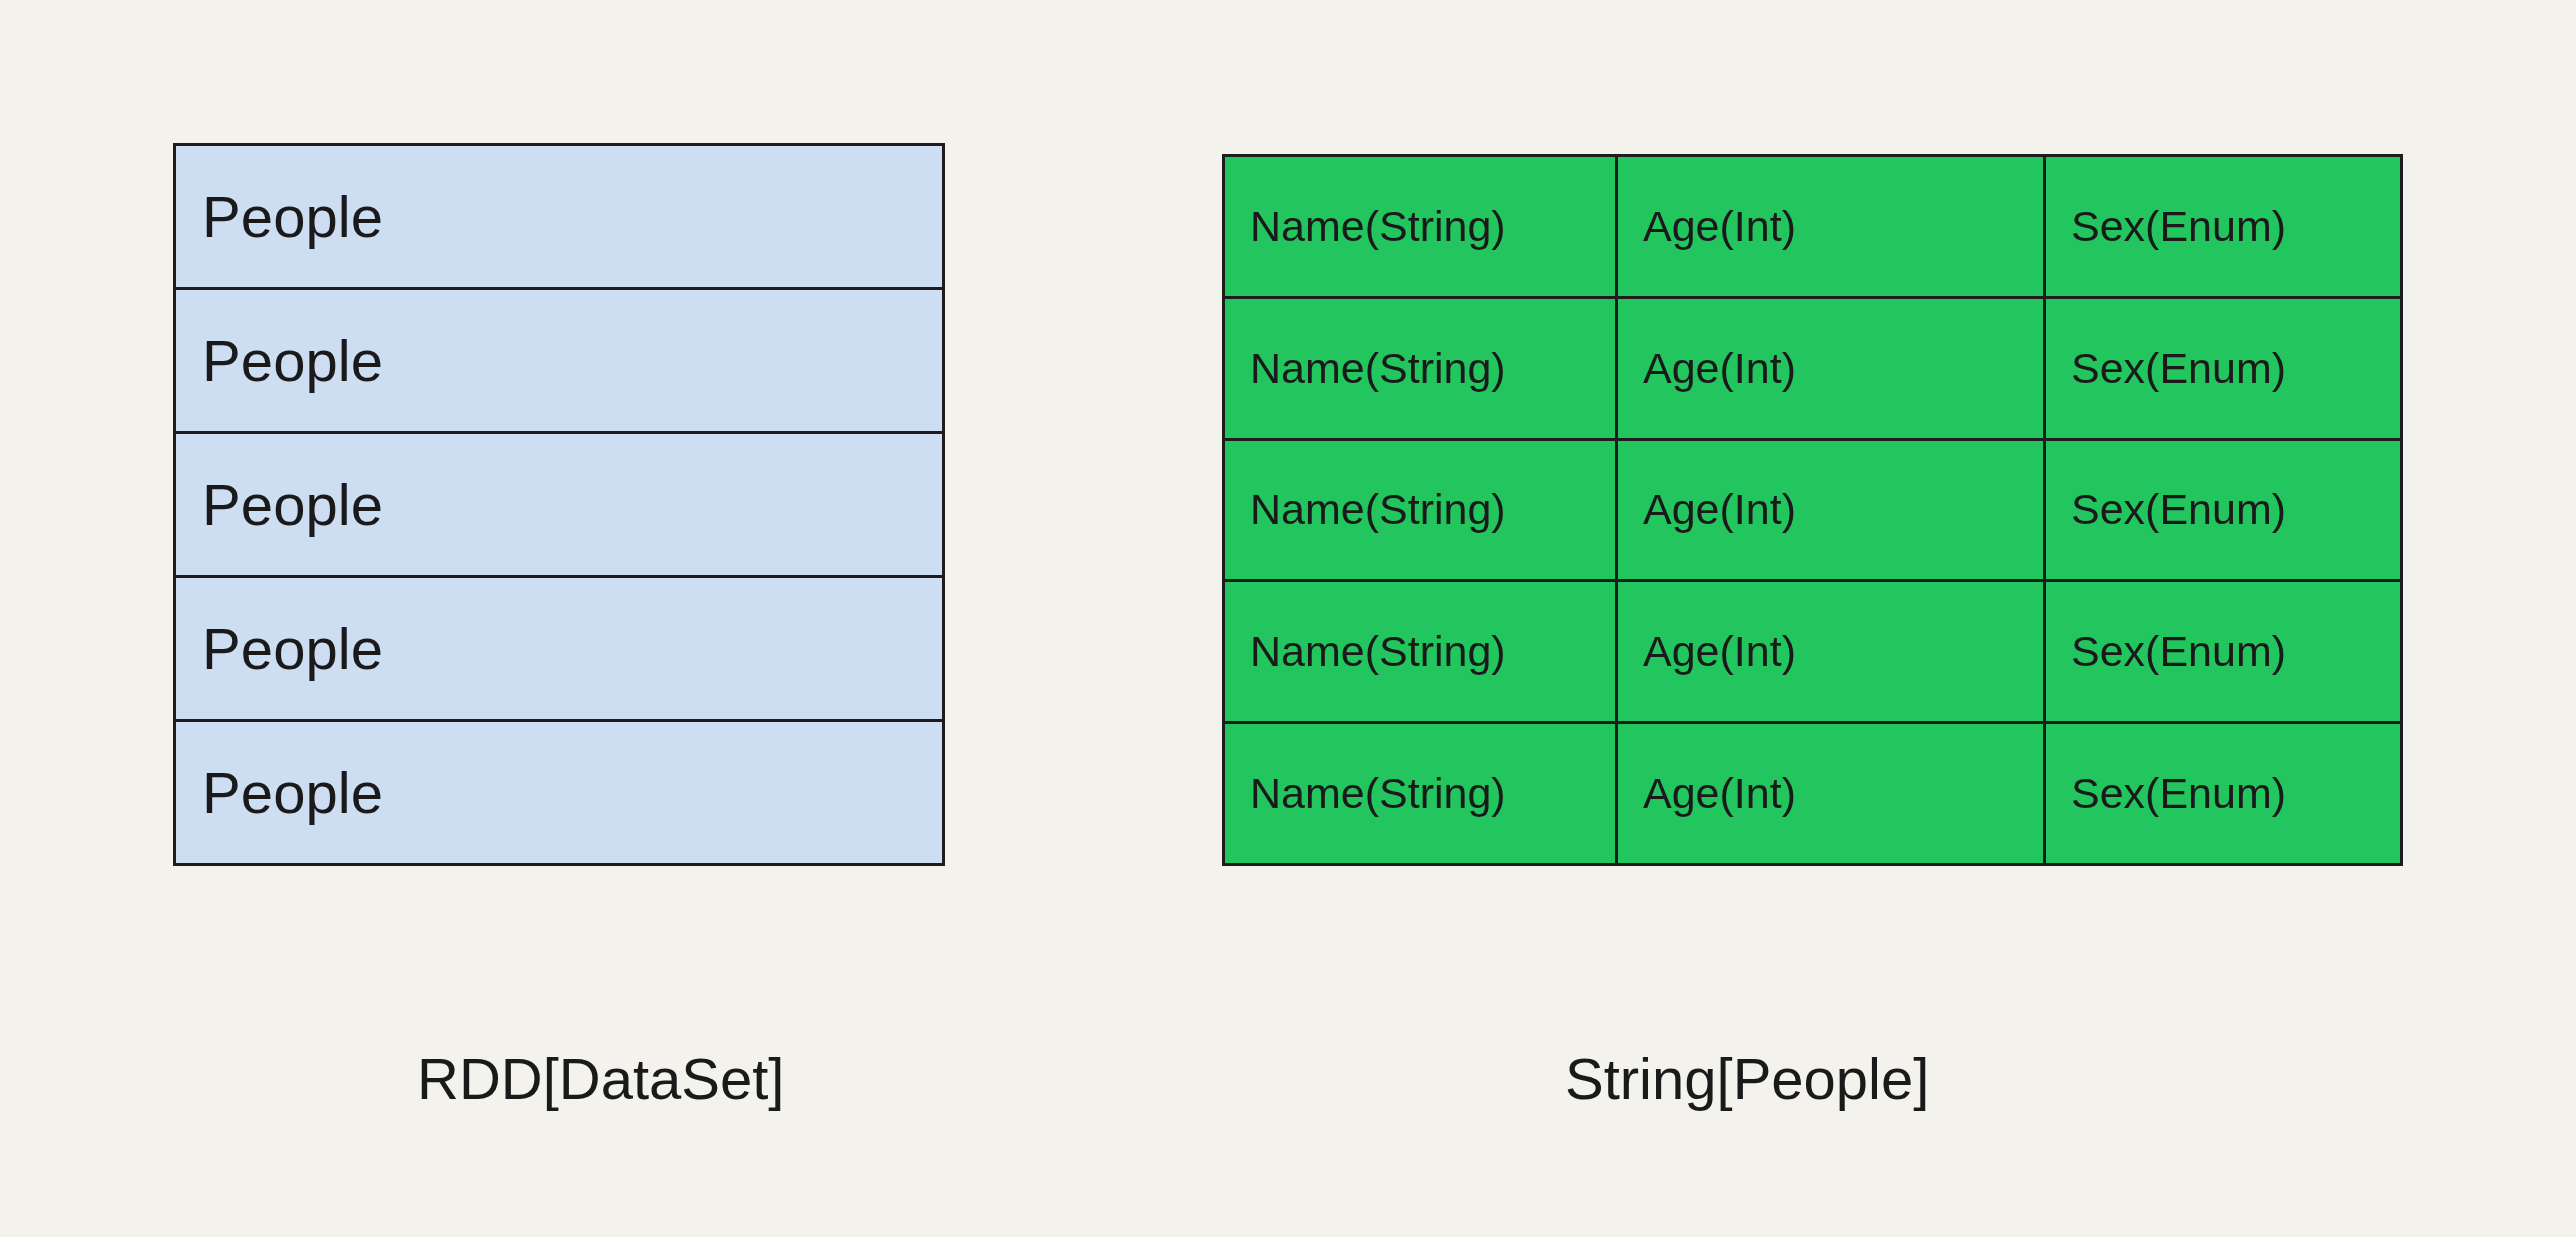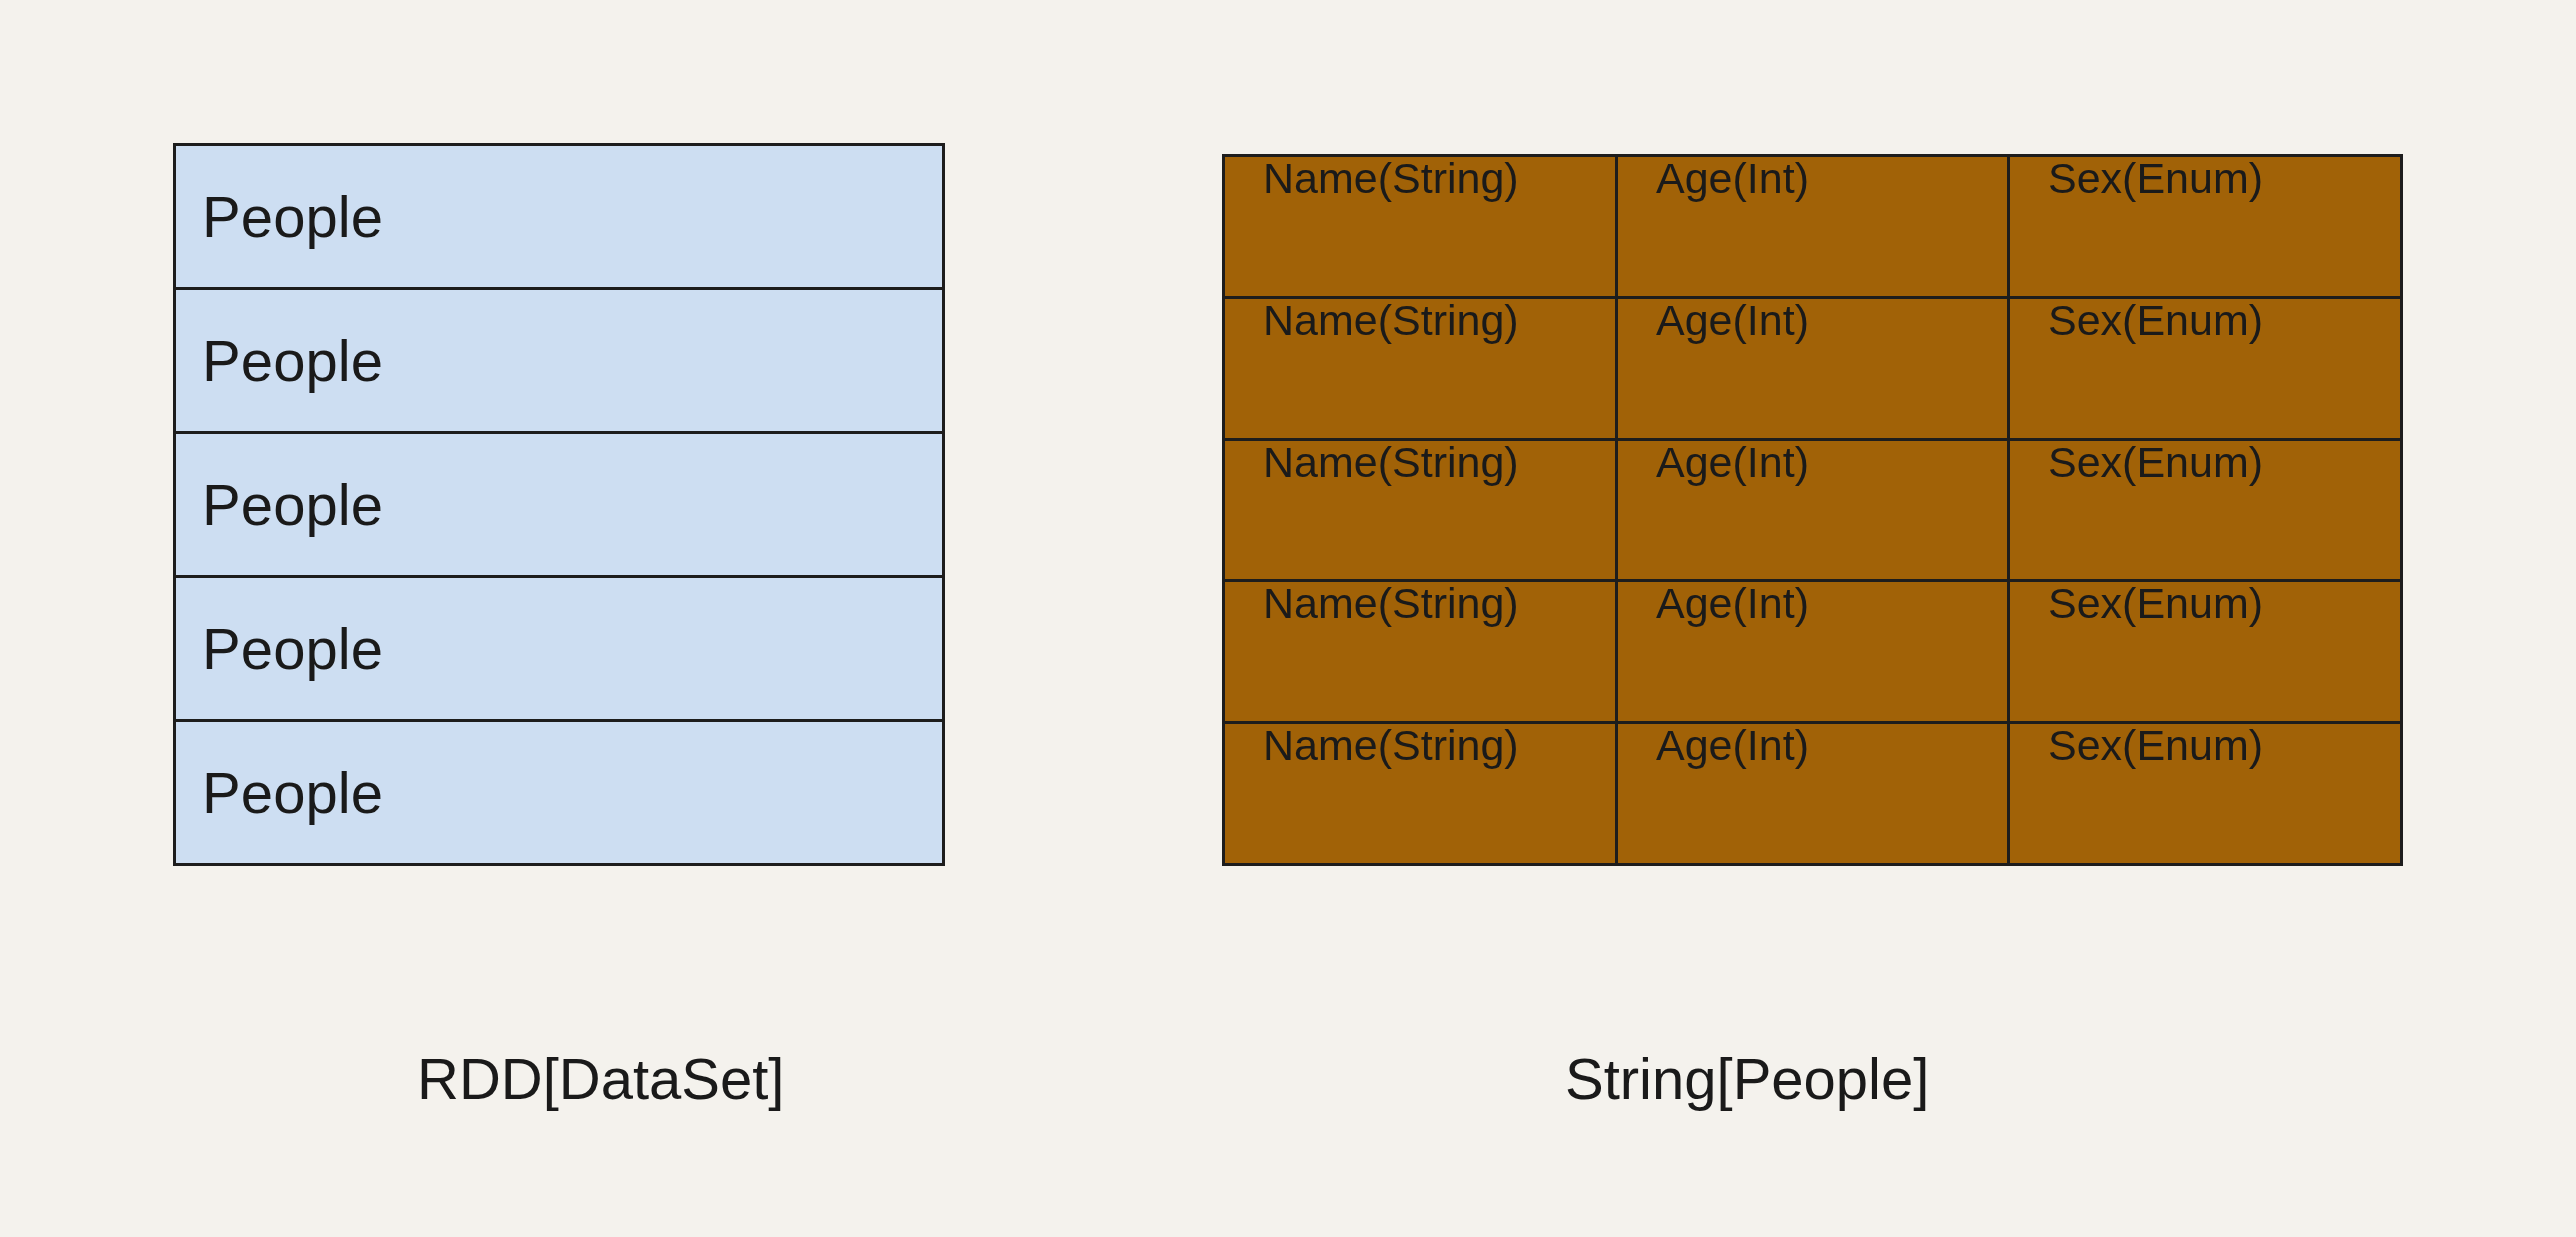--- a/index.html
+++ b/index.html
@@ -75,30 +75,30 @@
     border-bottom: 3.8px solid #1d1d1d;
     display: flex;
     flex-direction: row;
   }
   .ds-row:last-child {
     border-bottom: none;
   }
   .ds-cell {
     box-sizing: border-box;
     border-right: 3.8px solid #1d1d1d;
-    background: #a16207;
-    display: flex;
-    align-items: flex-start;
-    padding-left: 38px;
+    background: #22c55e;
+    display: flex;
+    align-items: center;
+    padding-left: 25px;
   }
   .ds-cell:last-child {
     border-right: none;
   }
   .ds-cell.col-0 { width: 393px; }
-  .ds-cell.col-1 { width: 392px; }
+  .ds-cell.col-1 { width: 428px; }
   .ds-cell.col-2 { flex: 1 1 auto; }
   .ds-cell .cell-text {
     font-size: 43px;
     line-height: 1;
     color: #1a1a1a;
     white-space: nowrap;
   }
 
   
   .caption {

